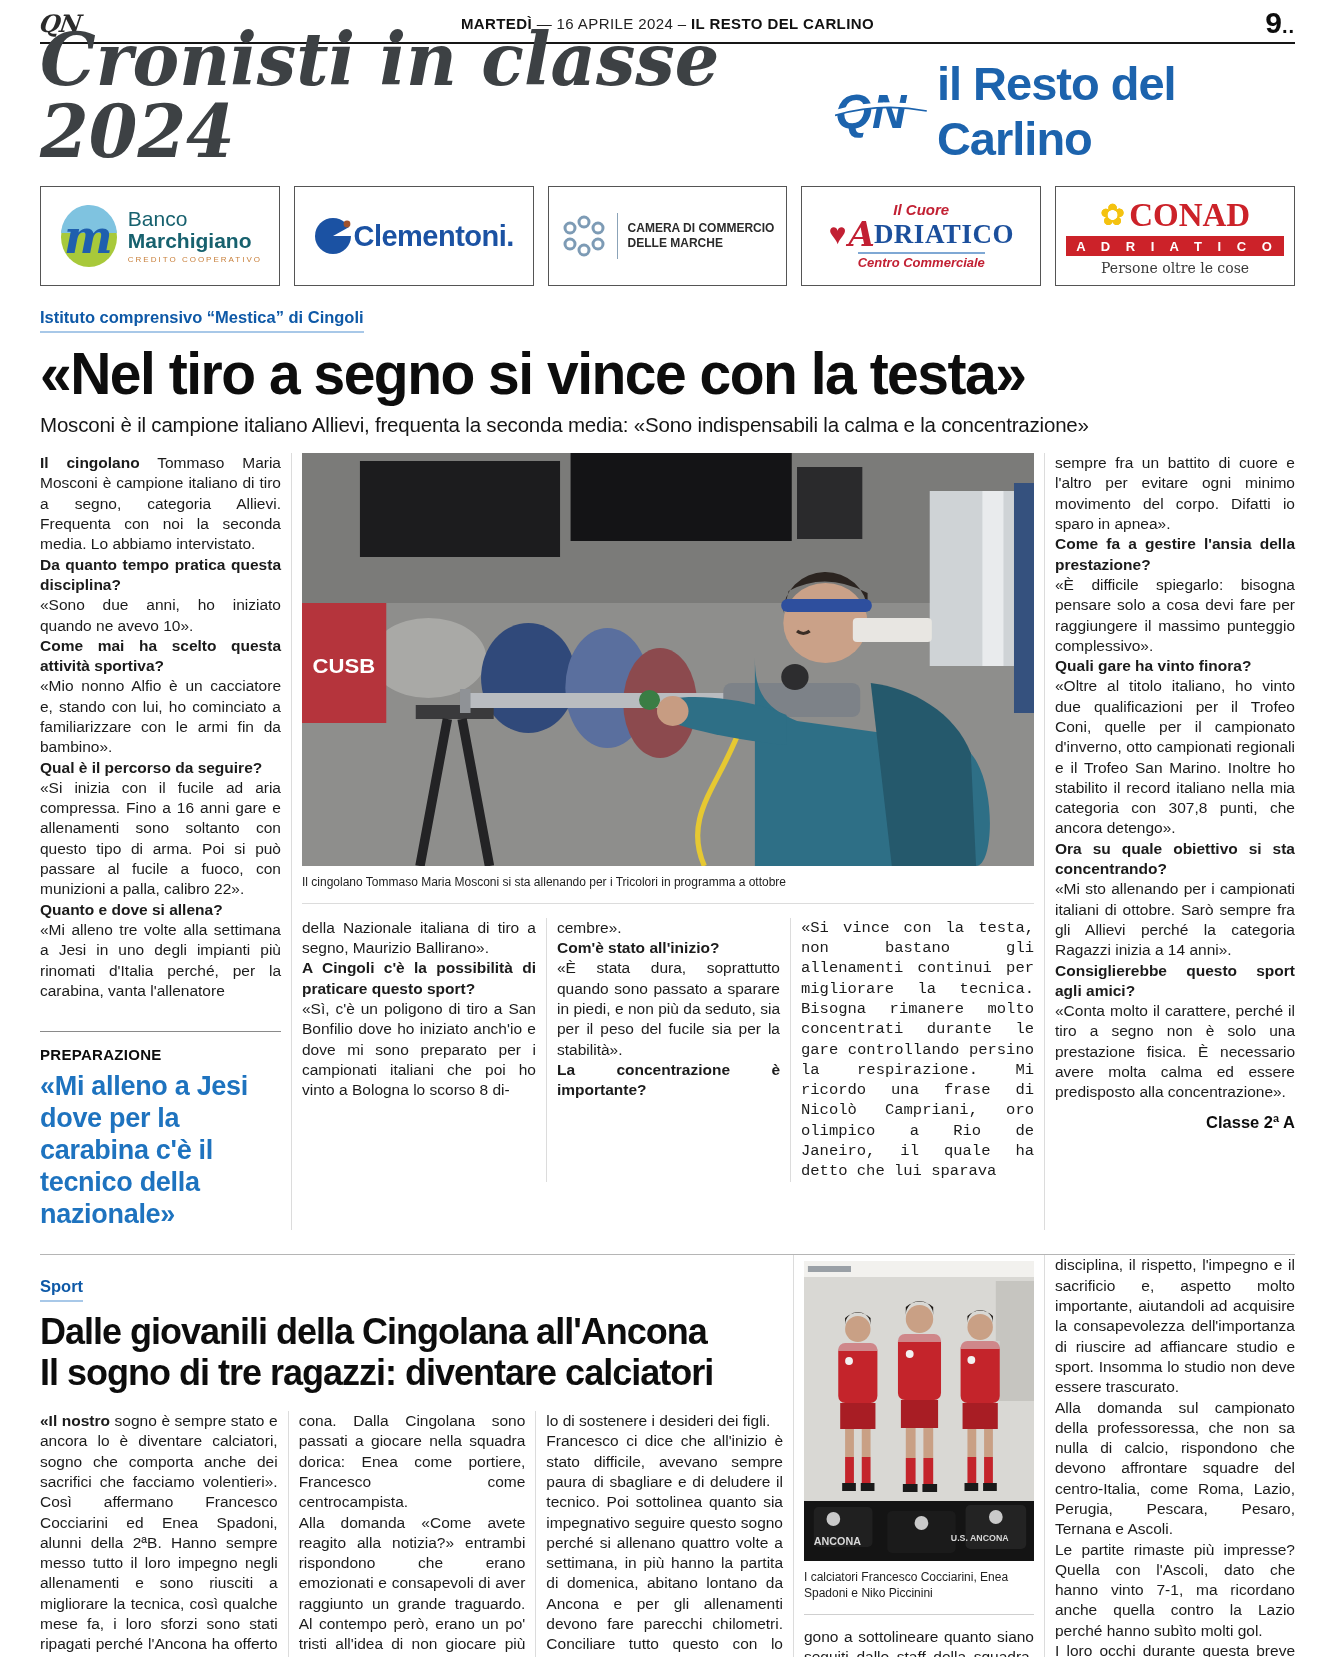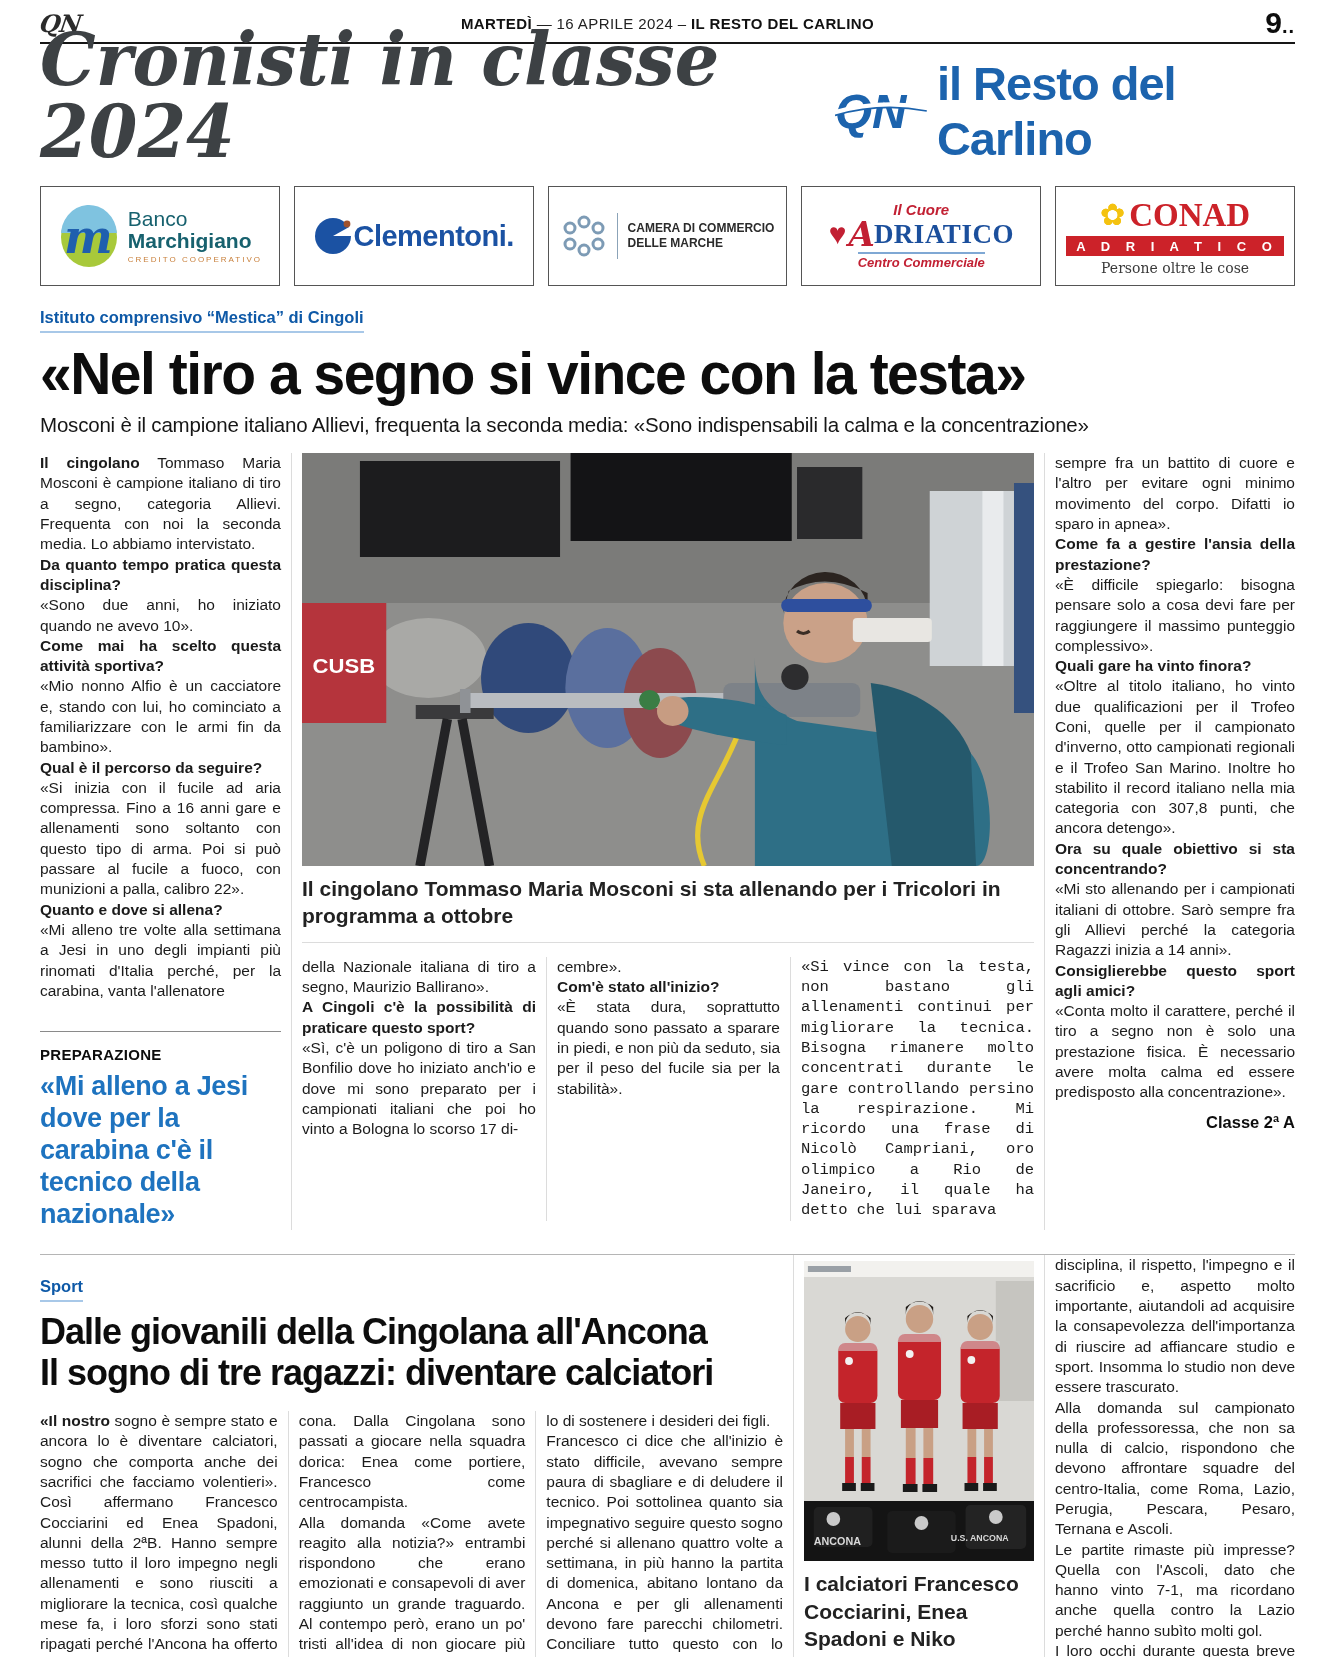--- a/index.html
+++ b/index.html
@@ -50,21 +50,21 @@
   .conad-name{color:#cc2229;font-weight:900;font-size:33px;letter-spacing:0px;font-family:"Liberation Serif",serif;}
   .conad-bar{background:#cc2229;color:#fff;font-weight:700;font-size:13px;letter-spacing:6px;padding:3px 6px 2px 10px;margin-top:2px;}
   .conad-claim{font-family:"DejaVu Serif",serif;font-size:14px;color:#3a3a3a;margin-top:4px;}
   
   .kicker{display:inline-block;color:#0e59a7;font-weight:700;font-size:16.5px;border-bottom:2px solid #a8c8e8;padding-bottom:4px;margin-top:22px;}
   .headline1{font-size:57px;font-weight:900;color:#0d0d0d;letter-spacing:-1.5px;line-height:1.02;margin:10px 0 12px 0;transform:scaleY(1.04);transform-origin:left top;}
   .subhead{font-size:20.5px;color:#161616;margin:2px 0 16px 0;letter-spacing:-.2px;}
   .bodycol p{margin:0;text-align:justify;font-size:15.5px;line-height:1.31;color:#1b1b1b;}
   .bodycol p.para-q{font-weight:700;}
   .signature{text-align:right;font-weight:800;font-size:16.5px;margin-top:10px;color:#0d0d0d;}
-  .caption{font-size:21px;font-weight:700;color:#222;line-height:1.3;margin-top:9px;}
+  .caption{font-size:12px;font-weight:400;color:#222;line-height:1.3;margin-top:9px;}
   
   .g1{display:grid;grid-template-columns:1fr 3fr 1fr;margin-top:4px;}
   .g1 > .c{padding:0 10px;box-sizing:border-box;}
   .g1 > .c:first-child{padding-left:0;}
   .g1 > .c:last-child{padding-right:0;}
   .rule-l{border-left:1px solid #dcdcdc;}
   .g1b{display:grid;grid-template-columns:1fr 1fr 1fr;border-top:1px solid #dcdcdc;margin-top:12px;padding-top:14px;}
   .g1b > .c{padding:0 10px;box-sizing:border-box;}
   .g1b > .c:first-child{padding-left:0;}
   .g1b > .c:last-child{padding-right:0;font-family:Liberation Mono, monospace;}
@@ -243,28 +243,29 @@
           <rect x="455" y="146" width="86" height="13" rx="6" fill="#2e4f9e"></rect>
           <rect x="523" y="165" width="75" height="24" rx="4" fill="#e8e6e2"></rect>
           <path d="M470 178 q 6 5 12 0" stroke="#3a2d25" stroke-width="3" fill="none"></path>
         </svg>
         <div class="caption">Il cingolano Tommaso Maria Mosconi si sta allenando per i Tricolori in programma a ottobre</div>
         <div class="g1b">
           <div class="c bodycol">
               <div>
                 <p class="para-a">della Nazionale italiana di tiro a segno, Maurizio Ballirano».</p>
                 <p class="para-q">A Cingoli c'è la possibilità di praticare questo sport?</p>
-                <p class="para-a">«Sì, c'è un poligono di tiro a San Bonfilio dove ho iniziato anch'io e dove mi sono preparato per i campionati italiani che poi ho vinto a Bologna lo scorso 17 di-</p>
+                <p class="para-a">«Sì, c'è un poligono di tiro a San Bonfilio dove ho iniziato anch'io e dove mi sono preparato per i campionati italiani che poi ho vinto a Bologna lo scorso 8 di-</p>
               </div>
             </div>
           <div class="c bodycol rule-l">
               <div>
                 <p class="para-a">cembre».</p>
                 <p class="para-q">Com'è stato all'inizio?</p>
                 <p class="para-a">«È stata dura, soprattutto quando sono passato a sparare in piedi, e non più da seduto, sia per il peso del fucile sia per la stabilità».</p>
+                <p class="para-q">La concentrazione è importante?</p>
               </div>
             </div>
           <div class="c bodycol rule-l">
               <div>
                 <p class="para-a">«Si vince con la testa, non bastano gli allenamenti continui per migliorare la tecnica. Bisogna rimanere molto concentrati durante le gare controllando persino la respirazione. Mi ricordo una frase di Nicolò Campriani, oro olimpico a Rio de Janeiro, il quale ha detto che lui sparava</p>
               </div>
             </div>
         </div>
       </div>
 

